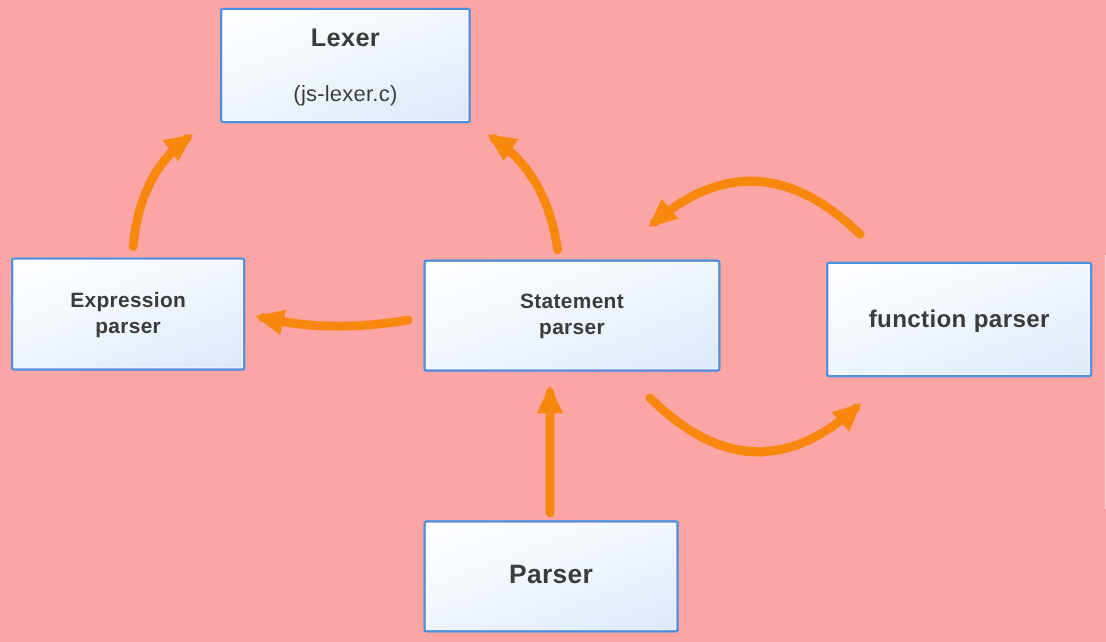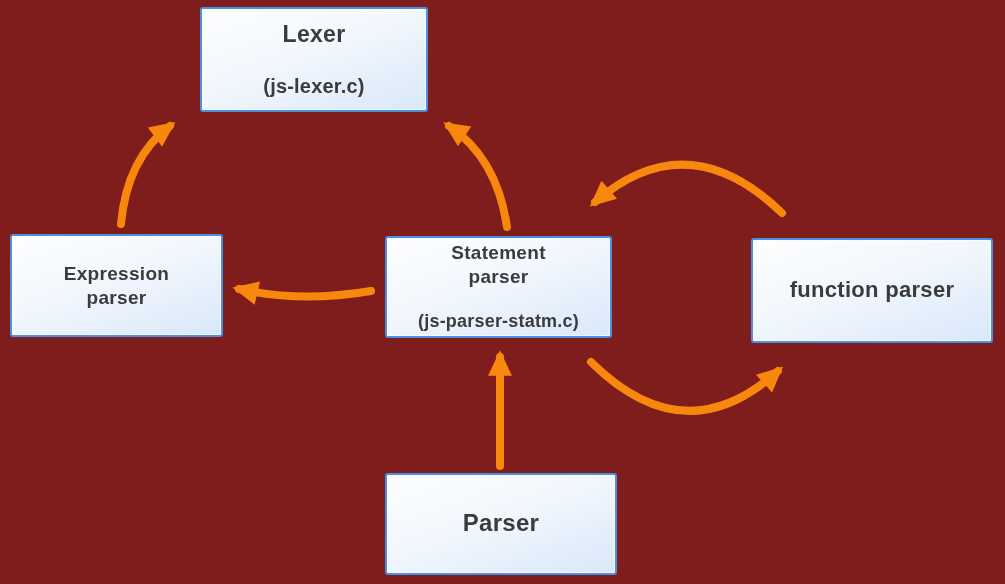--- a/index.html
+++ b/index.html
@@ -1,20 +1,20 @@
 <!DOCTYPE html>
 <html><head>
 <meta charset="utf-8">
 <style>
   html, body { margin: 0; padding: 0; background: #ffffff; }
   .canvas {
     position: relative;
     width: 1005px;
     height: 584px;
-    background: #7f1d1d;
+    background: #fca5a5;
     font-family: "Liberation Sans", "DejaVu Sans", sans-serif;
     overflow: hidden;
   }
   .arrow-layer {
     position: absolute;
     left: 0; top: 0;
     width: 1005px; height: 584px;
     z-index: 1;
   }
   .node {
@@ -32,35 +32,35 @@
     text-align: center;
     color: #3b3b3b;
   }
   .node .title {
     font-weight: 700;
     white-space: pre-line;
     line-height: 1.25;
     letter-spacing: 0.3px;
   }
   .node .subtitle {
-    font-weight: 700;
+    font-weight: 400;
     line-height: 1.3;
     letter-spacing: 0.2px;
     margin-top: 21px;
   }
   
   .node-lexer    { left: 200px; top: 7px;   width: 228px; height: 105px; }
   .node-lexer .title    { font-size: 23px; margin-bottom: 3px; }
   .node-lexer .subtitle { font-size: 20px; }
 
   .node-expression { left: 10px; top: 234px; width: 213px; height: 103px; }
   .node-expression .title    { font-size: 19px; }
   .node-expression .subtitle { font-size: 17px; }
 
-  .node-statement { left: 385px; top: 236px; width: 227px; height: 102px; justify-content: center; }
+  .node-statement { left: 385px; top: 236px; width: 270px; height: 102px; justify-content: center; }
   .node-statement .title    { font-size: 19px; }
   .node-statement .subtitle { font-size: 18px; }
 
   .node-function { left: 751px; top: 238px; width: 242px; height: 105px; }
   .node-function .title    { font-size: 22px; margin-bottom: 2px; }
   .node-function .subtitle { font-size: 18px; }
 
   .node-parser { left: 385px; top: 473px; width: 232px; height: 102px; }
   .node-parser .title    { font-size: 24px; margin-bottom: 3px; }
   .node-parser .subtitle { font-size: 18px; }
@@ -97,21 +97,20 @@
   </div>
 
   <div class="node node-expression">
     <div class="title">Expression
 parser</div>
   </div>
 
   <div class="node node-statement">
     <div class="title">Statement
 parser</div>
-    <div class="subtitle">(js-parser-statm.c)</div>
   </div>
 
   <div class="node node-function">
     <div class="title">function parser</div>
   </div>
 
   <div class="node node-parser">
     <div class="title">Parser</div>
   </div>
 

